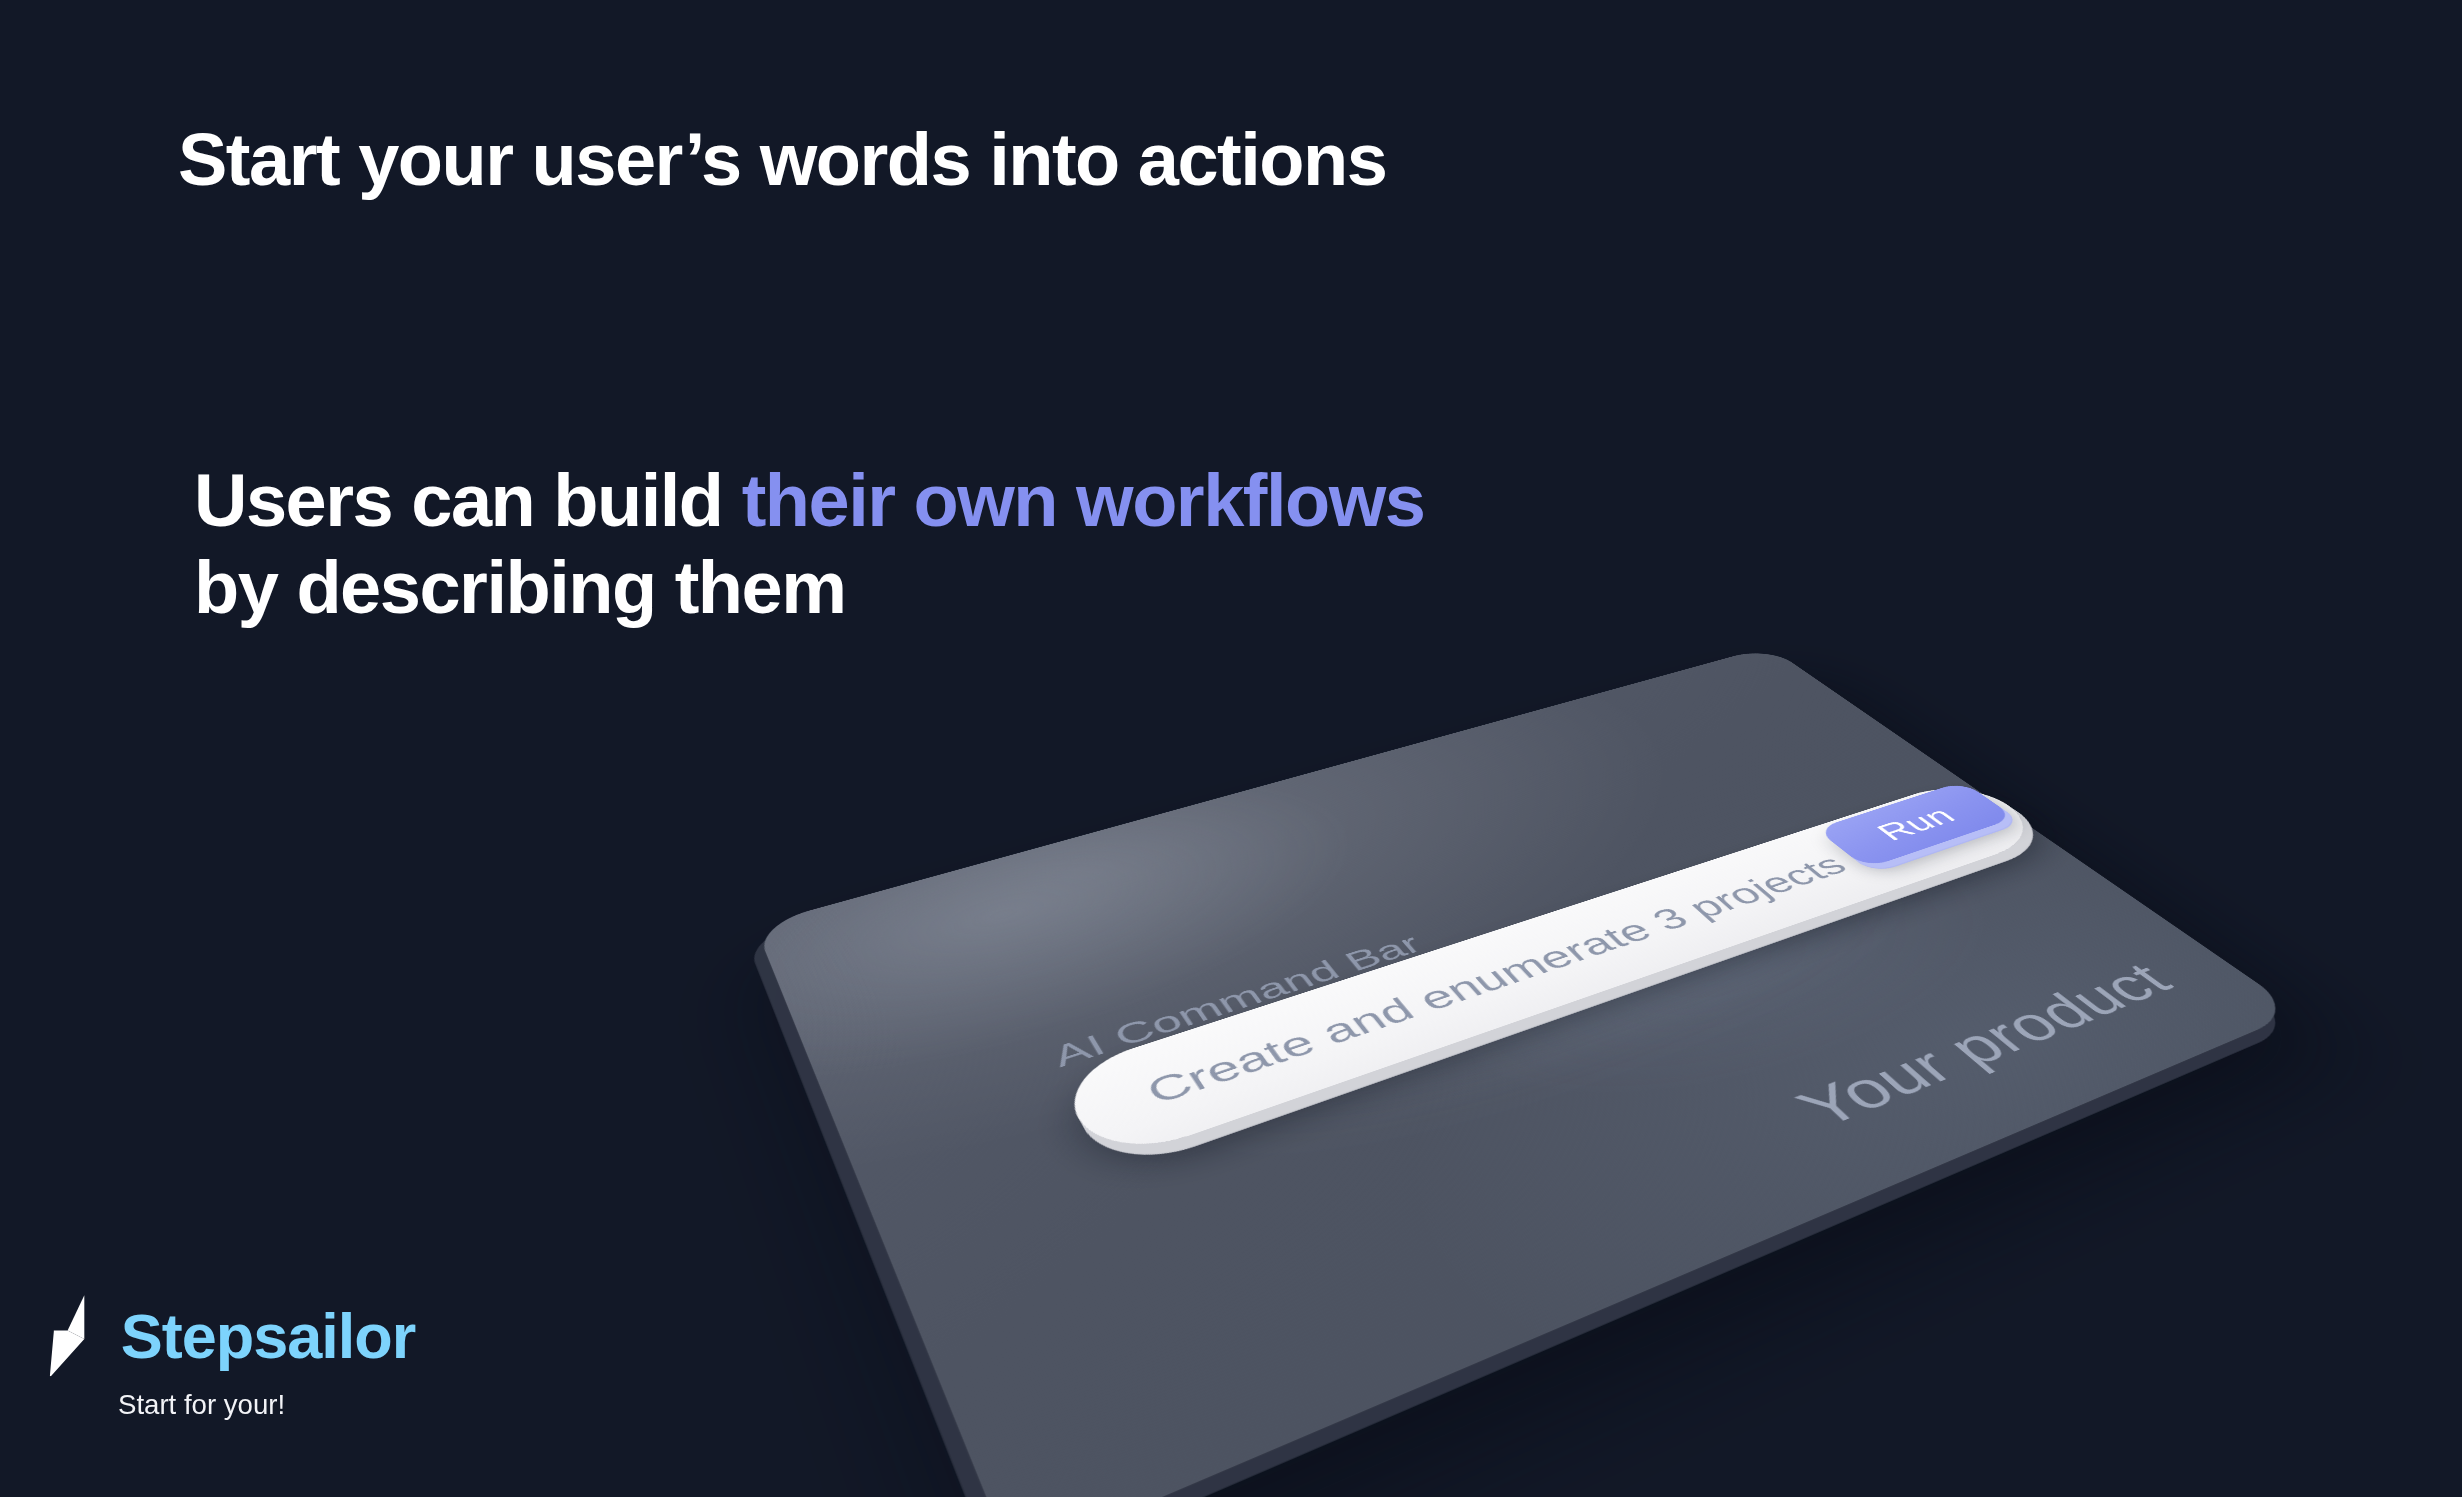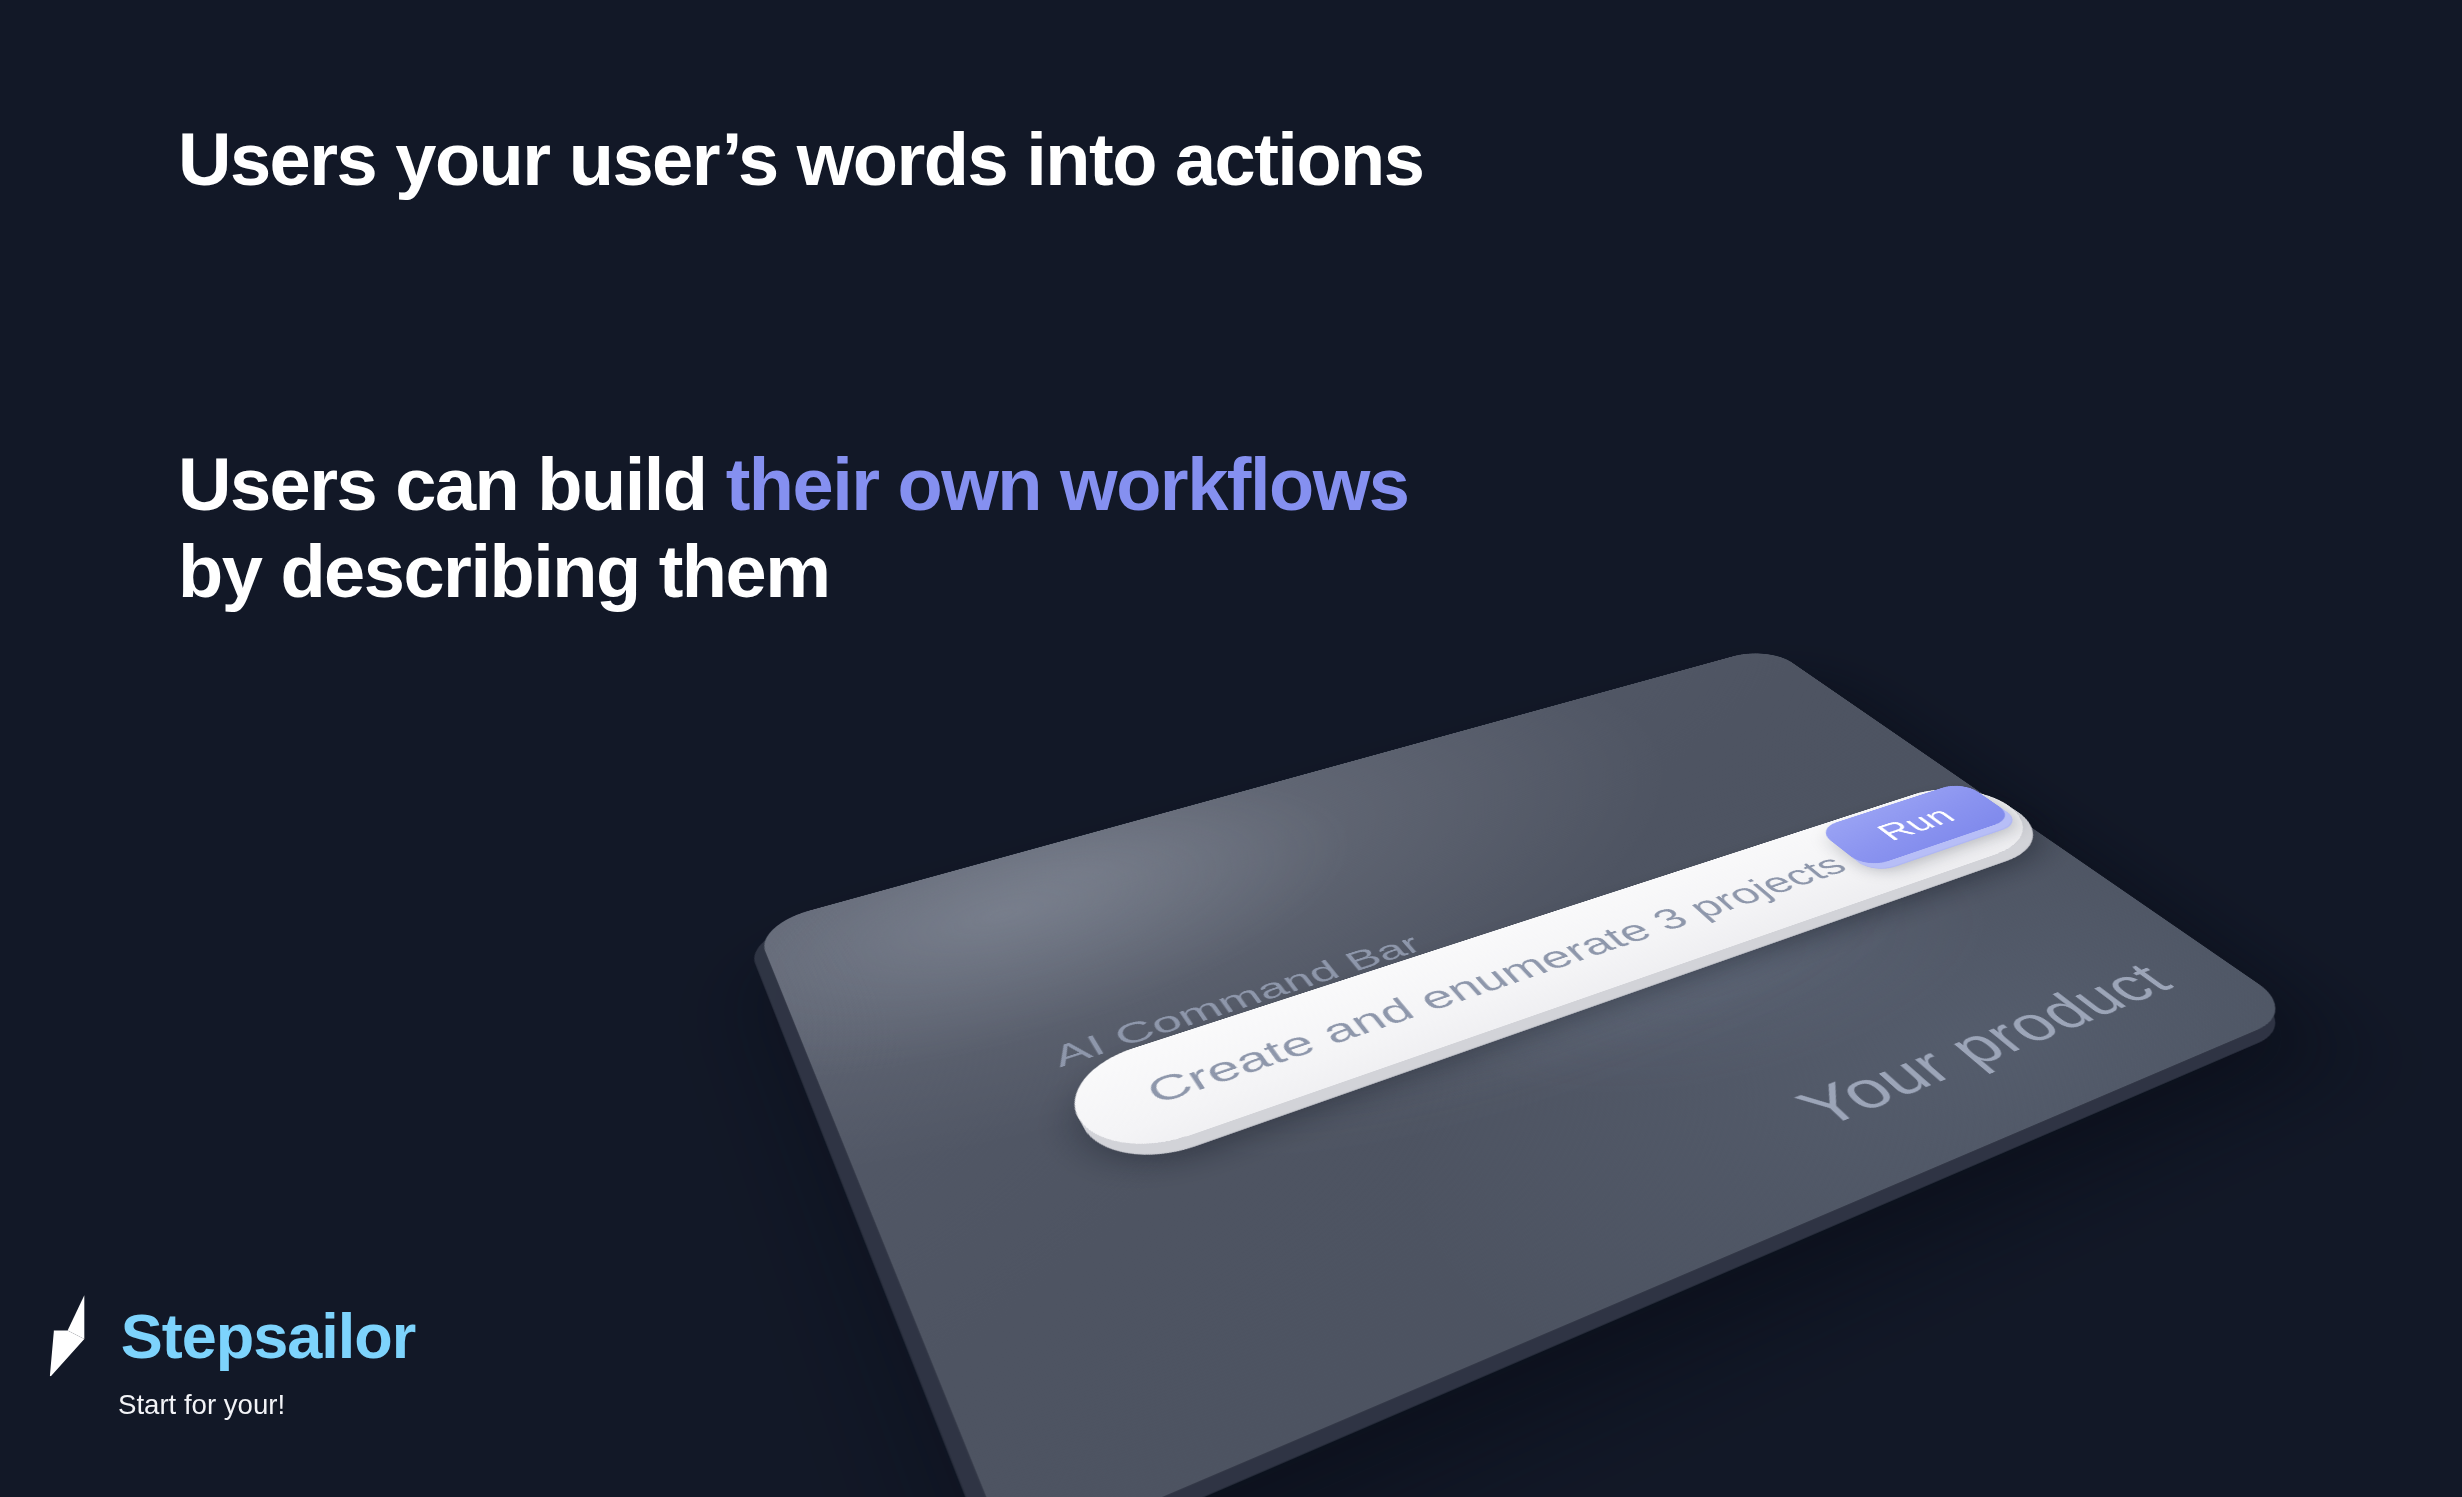--- a/index.html
+++ b/index.html
@@ -35,21 +35,21 @@
   }
   .headline-2 {
     position: absolute;
     left: 0;
     top: 318px;
     font-size: 74px;
     font-weight: bold;
     line-height: 1.18;
     color: #FFFFFF;
     letter-spacing: -1.5px;
-    margin: 0;
+    margin: 16px;
   }
   .headline-2 .accent { color: #8590F0; }
   .headline-2 .ln { display: block; white-space: nowrap; }
 
   
   .brand {
     position: absolute;
     left: 43px;
     top: 1294px;
     display: flex;
@@ -222,21 +222,21 @@
     line-height: 1;
     letter-spacing: 0.5px;
   }
 </style>
 </head>
 <body>
 
 <div id="stage">
 
   <div class="copy">
-    <h1 class="headline-1">Users your user’s words into actions</h1>
+    <h1 class="headline-1">Start your user’s words into actions</h1>
 
     <h2 class="headline-2">
       <span class="ln"><span>Users can build </span><span class="accent">their own workflows</span></span>
       <span class="ln">by describing them</span>
     </h2>
   </div>
 
   <div class="brand">
     <div class="brand-row">
       <svg class="logo-mark" viewBox="0 0 124 170" aria-hidden="true">

